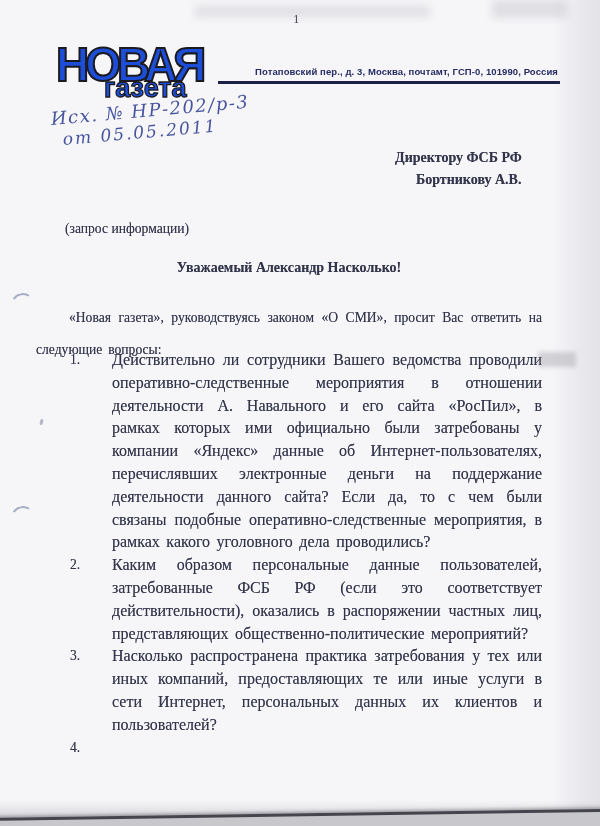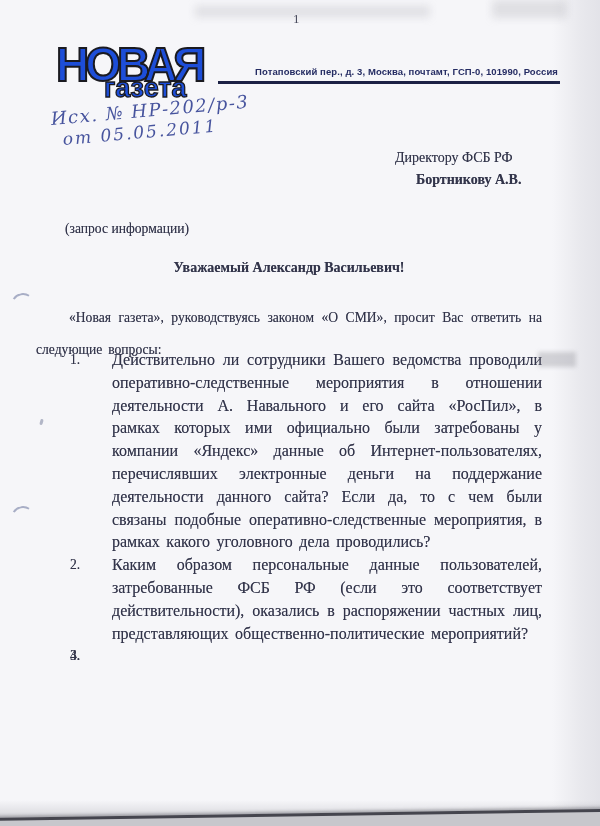--- a/index.html
+++ b/index.html
@@ -51,21 +51,21 @@
   .handwriting{
     position:absolute;left:50px;top:108px;
     transform:rotate(-5deg);transform-origin:left top;
     color:#47549e;
     font-family:"DejaVu Serif","Liberation Serif",serif;
     font-style:italic;
   }
   .hw1{font-size:18px;letter-spacing:1.5px;}
   .hw2{font-size:17px;letter-spacing:2px;margin-left:10px;margin-top:1px;}
   
-  .recipient1{position:absolute;left:395px;top:150px;font-weight:normal;font-size:14px;}
+  .recipient1{position:absolute;left:395px;top:150px;font-weight:bold;font-size:14px;}
   .recipient2{position:absolute;left:416px;top:172px;font-weight:bold;font-size:14px;text-align:right;}
   
   .note{position:absolute;left:65px;top:221px;font-size:13.6px;}
   .salutation{
     position:absolute;left:36px;top:260px;width:506px;
     text-align:center;font-weight:bold;font-size:14px;
   }
   .intro{
     position:absolute;left:36px;top:302px;width:506px;
     font-size:13.6px;line-height:32px;
@@ -134,34 +134,35 @@
 
   <div class="handwriting">
     <div class="hw1">Исх. № НР-202/р-3</div>
     <div class="hw2">от 05.05.2011</div>
   </div>
 
   <div class="recipient1">Директору ФСБ РФ</div>
   <div class="recipient2">Бортникову А.В.</div>
 
   <div class="note">(запрос информации)</div>
-  <div class="salutation">Уважаемый Александр Васильевич!</div>
+  <div class="salutation">Уважаемый Александр Насколько!</div>
   <div class="intro">«Новая газета», руководствуясь законом «О СМИ», просит Вас ответить на следующие вопросы:</div>
 
   <div class="questions">
     <div class="q">
       <span class="q-num">1.</span>
       <div class="q-text">Действительно ли сотрудники Вашего ведомства проводили оперативно-следственные мероприятия в отношении деятельности А. Навального и его сайта «РосПил», в рамках которых ими официально были затребованы у компании «Яндекс» данные об Интернет-пользователях, перечислявших электронные деньги на поддержание деятельности данного сайта? Если да, то с чем были связаны подобные оперативно-следственные мероприятия, в рамках какого уголовного дела проводились?</div>
     </div>
     <div class="q">
       <span class="q-num">2.</span>
       <div class="q-text">Каким образом персональные данные пользователей, затребованные ФСБ РФ (если это соответствует действительности), оказались в распоряжении частных лиц, представляющих общественно-политические мероприятий?</div>
     </div>
     <div class="q">
       <span class="q-num">3.</span>
+      <div class="q-text">Насколько распространена практика затребования у тех или иных компаний, предоставляющих те или иные услуги в сети Интернет, персональных данных их клиентов и пользователей?</div>
     </div>
     <div class="q">
       <span class="q-num">4.</span>
     </div>
   </div>
 
   <div class="arc arc1"></div>
   <div class="arc arc2"></div>
   <div class="speck"></div>
   <div class="smudge smudge-q1"></div>

